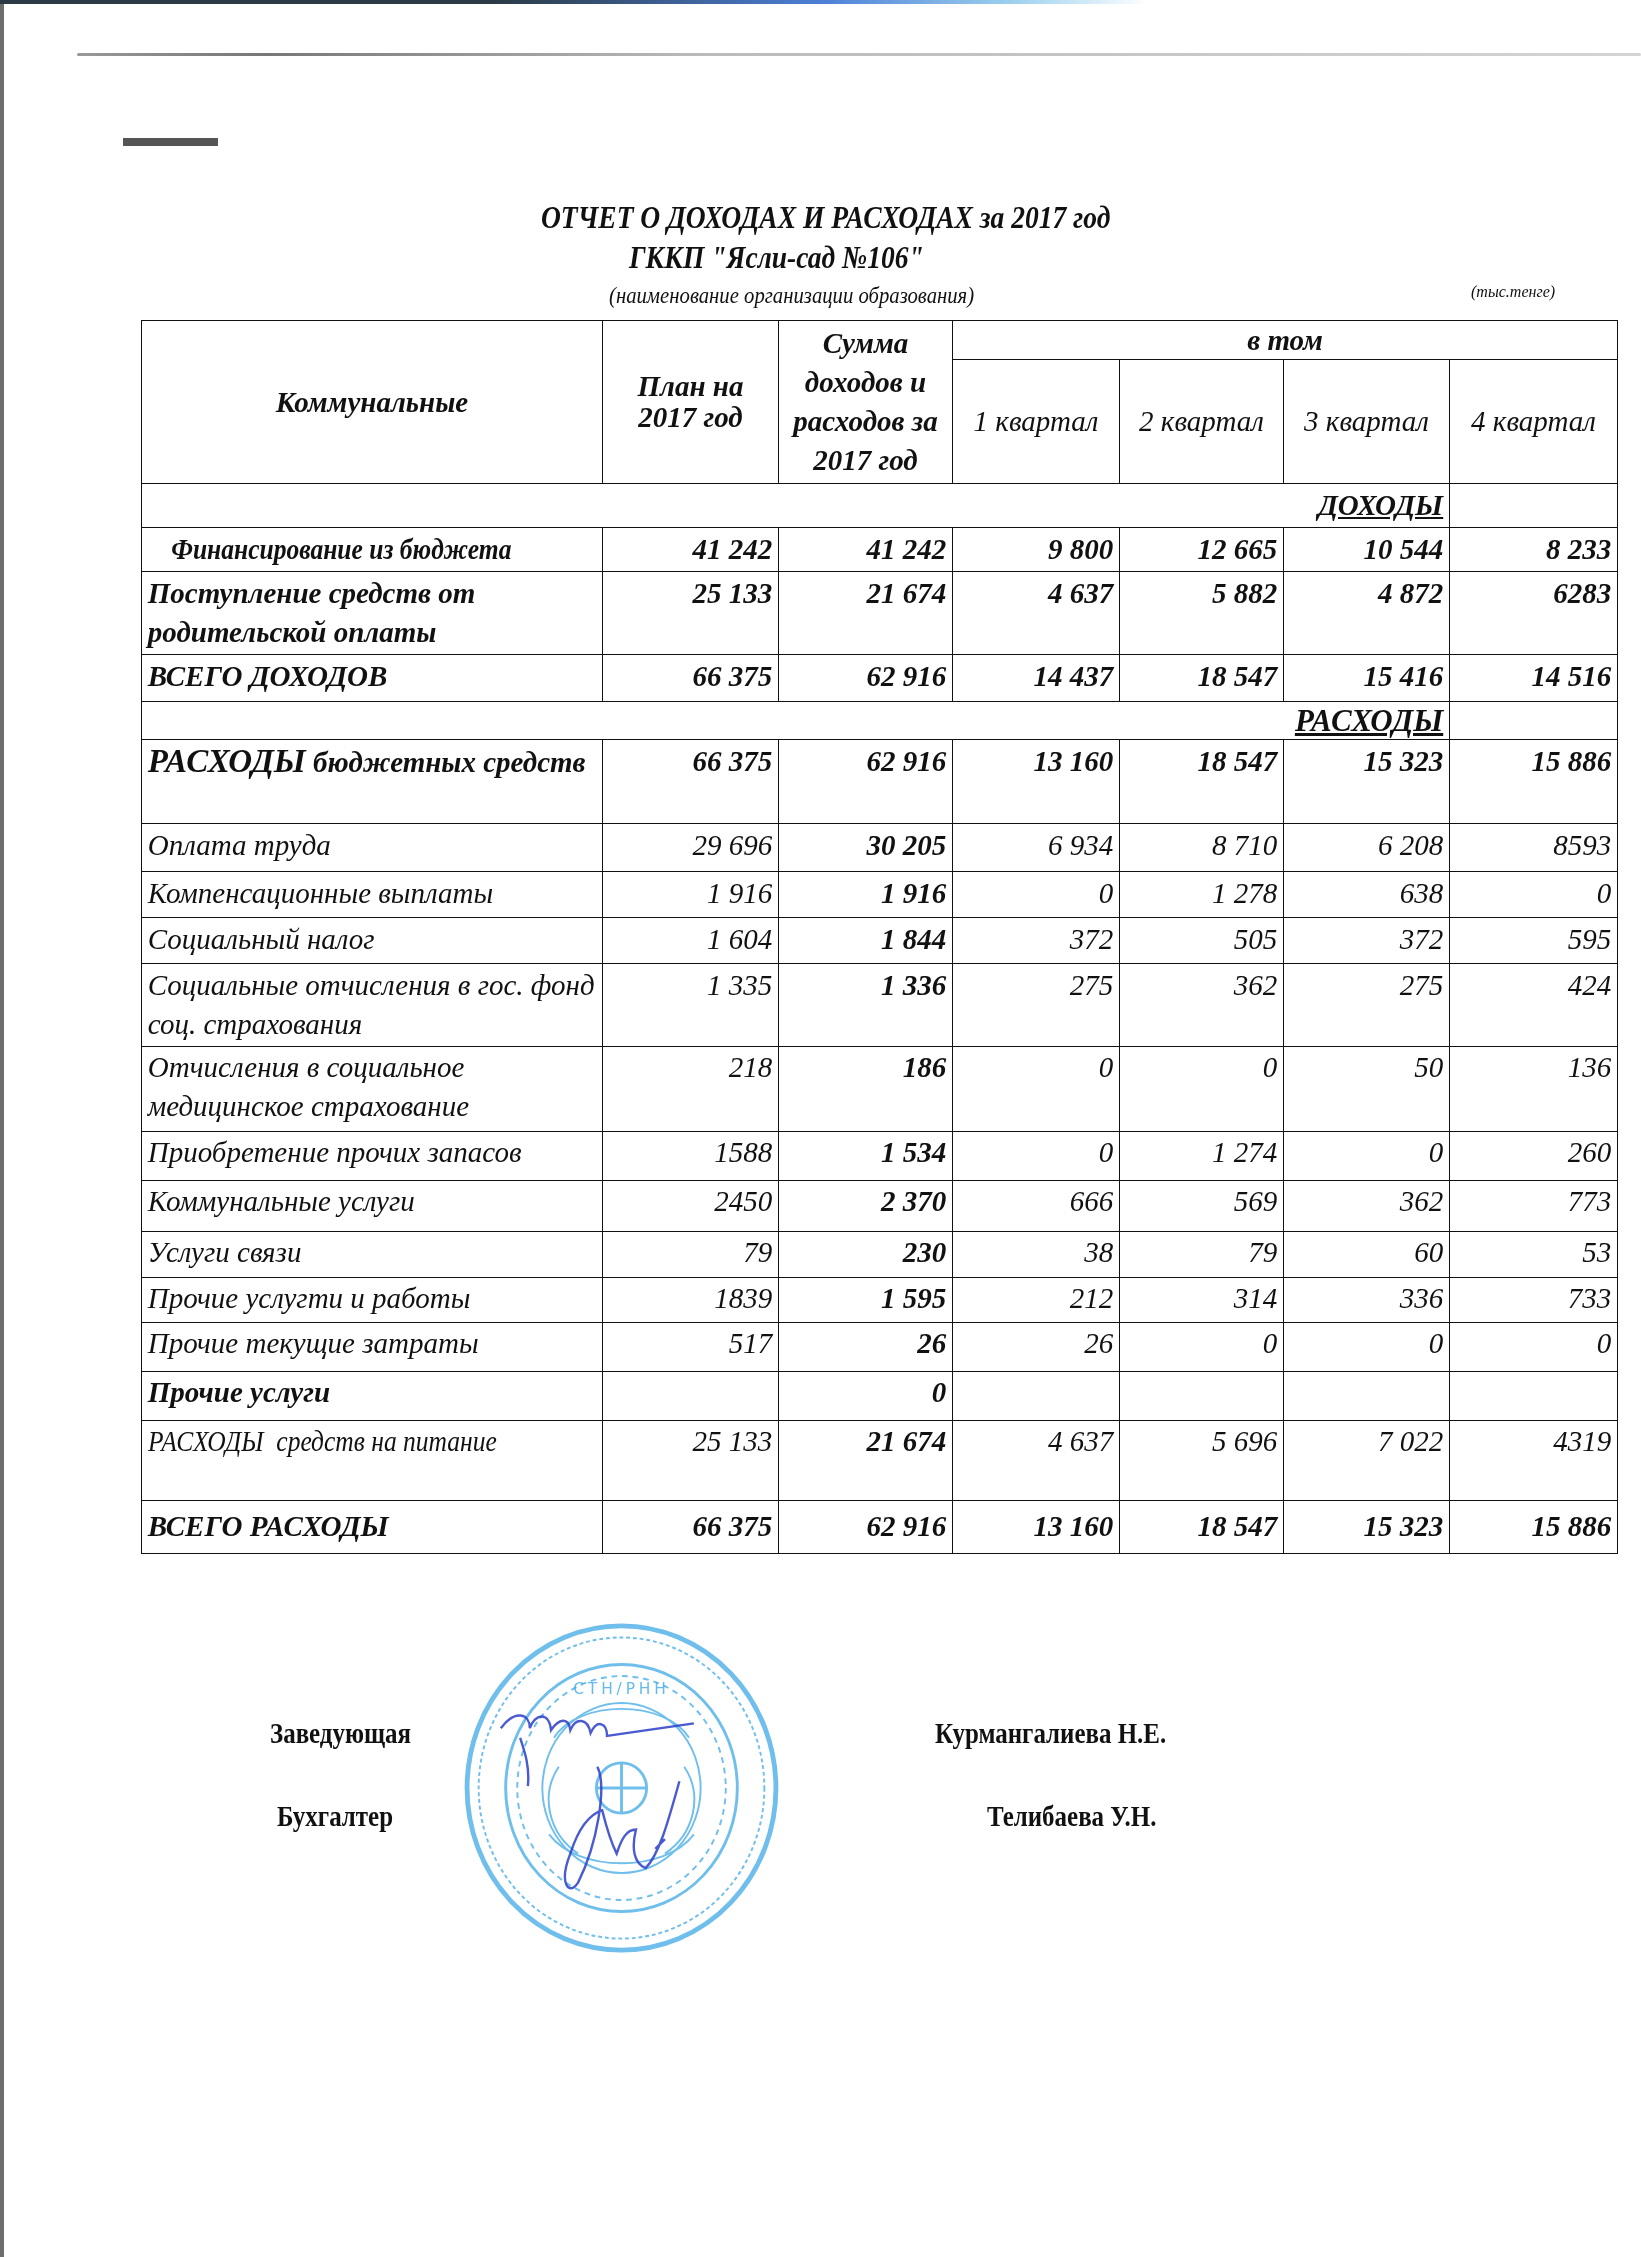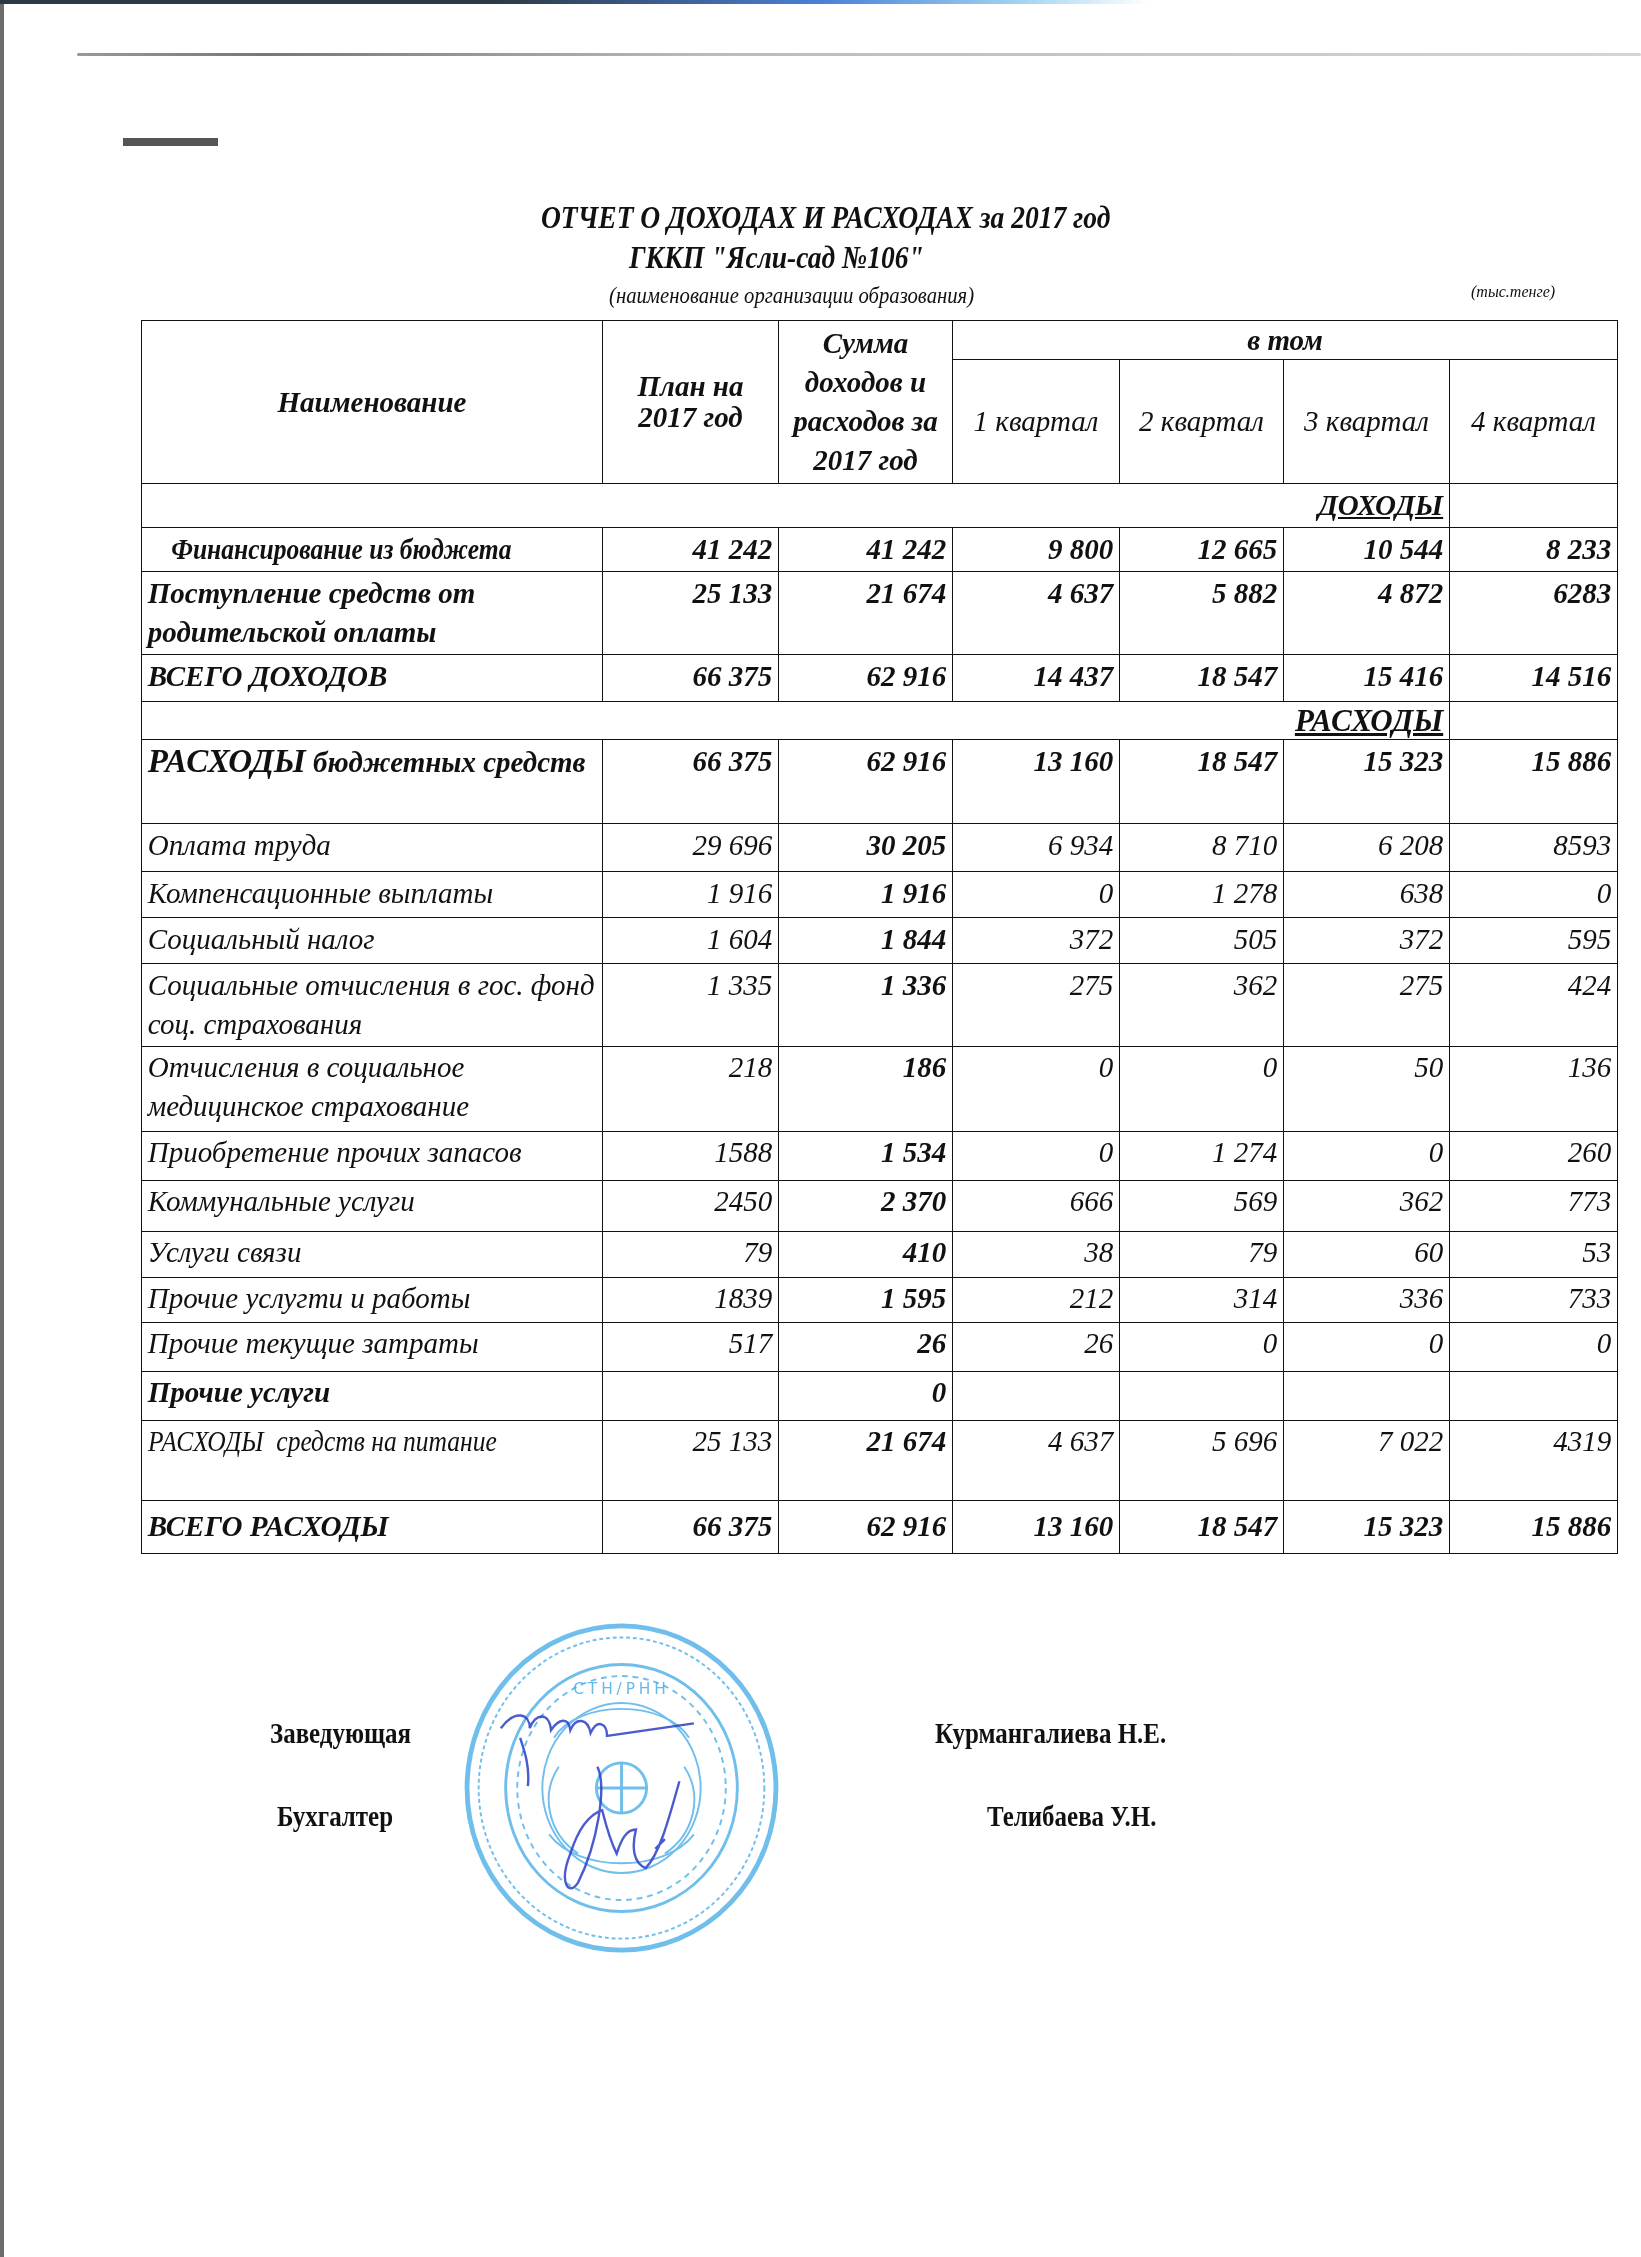--- a/index.html
+++ b/index.html
@@ -66,21 +66,21 @@
     <col style="width:461px">
       <col style="width:176px">
       <col style="width:174px">
     <col style="width:167px">
       <col style="width:164px">
       <col style="width:166px">
       <col style="width:168px">
   </colgroup>
   <tbody>
       <tr style="height:39px">
-    <th rowspan="2"><span>Наименование</span></th>
+    <th rowspan="2"><span>Коммунальные</span></th>
     <th rowspan="2" style="line-height:31px;padding:0 13.5px"><span>План на 2017 год</span></th>
     <th rowspan="2" style="line-height:39px;padding:0 4px"><span>Сумма доходов и расходов за 2017 год</span></th>
     <th colspan="4" style="line-height:33px"><span>в том</span></th>
   </tr>
   <tr style="height:124px">
     <th class="n"><span>1 квартал</span></th>
     <th class="n"><span>2 квартал</span></th>
     <th class="n"><span>3 квартал</span></th>
     <th class="n"><span>4 квартал</span></th>
   </tr>
@@ -199,21 +199,21 @@
         <td class="num n">2450</td>
         <td class="num b">2 370</td>
         <td class="num n">666</td>
         <td class="num n">569</td>
         <td class="num n">362</td>
         <td class="num n">773</td>
       </tr>
       <tr style="height: 46px;">
         <td class="lbl n">Услуги связи</td>
         <td class="num n">79</td>
-        <td class="num b">410</td>
+        <td class="num b">230</td>
         <td class="num n">38</td>
         <td class="num n">79</td>
         <td class="num n">60</td>
         <td class="num n">53</td>
       </tr>
       <tr style="height: 45px;">
         <td class="lbl n">Прочие услугти и работы</td>
         <td class="num n">1839</td>
         <td class="num b">1 595</td>
         <td class="num n">212</td>

